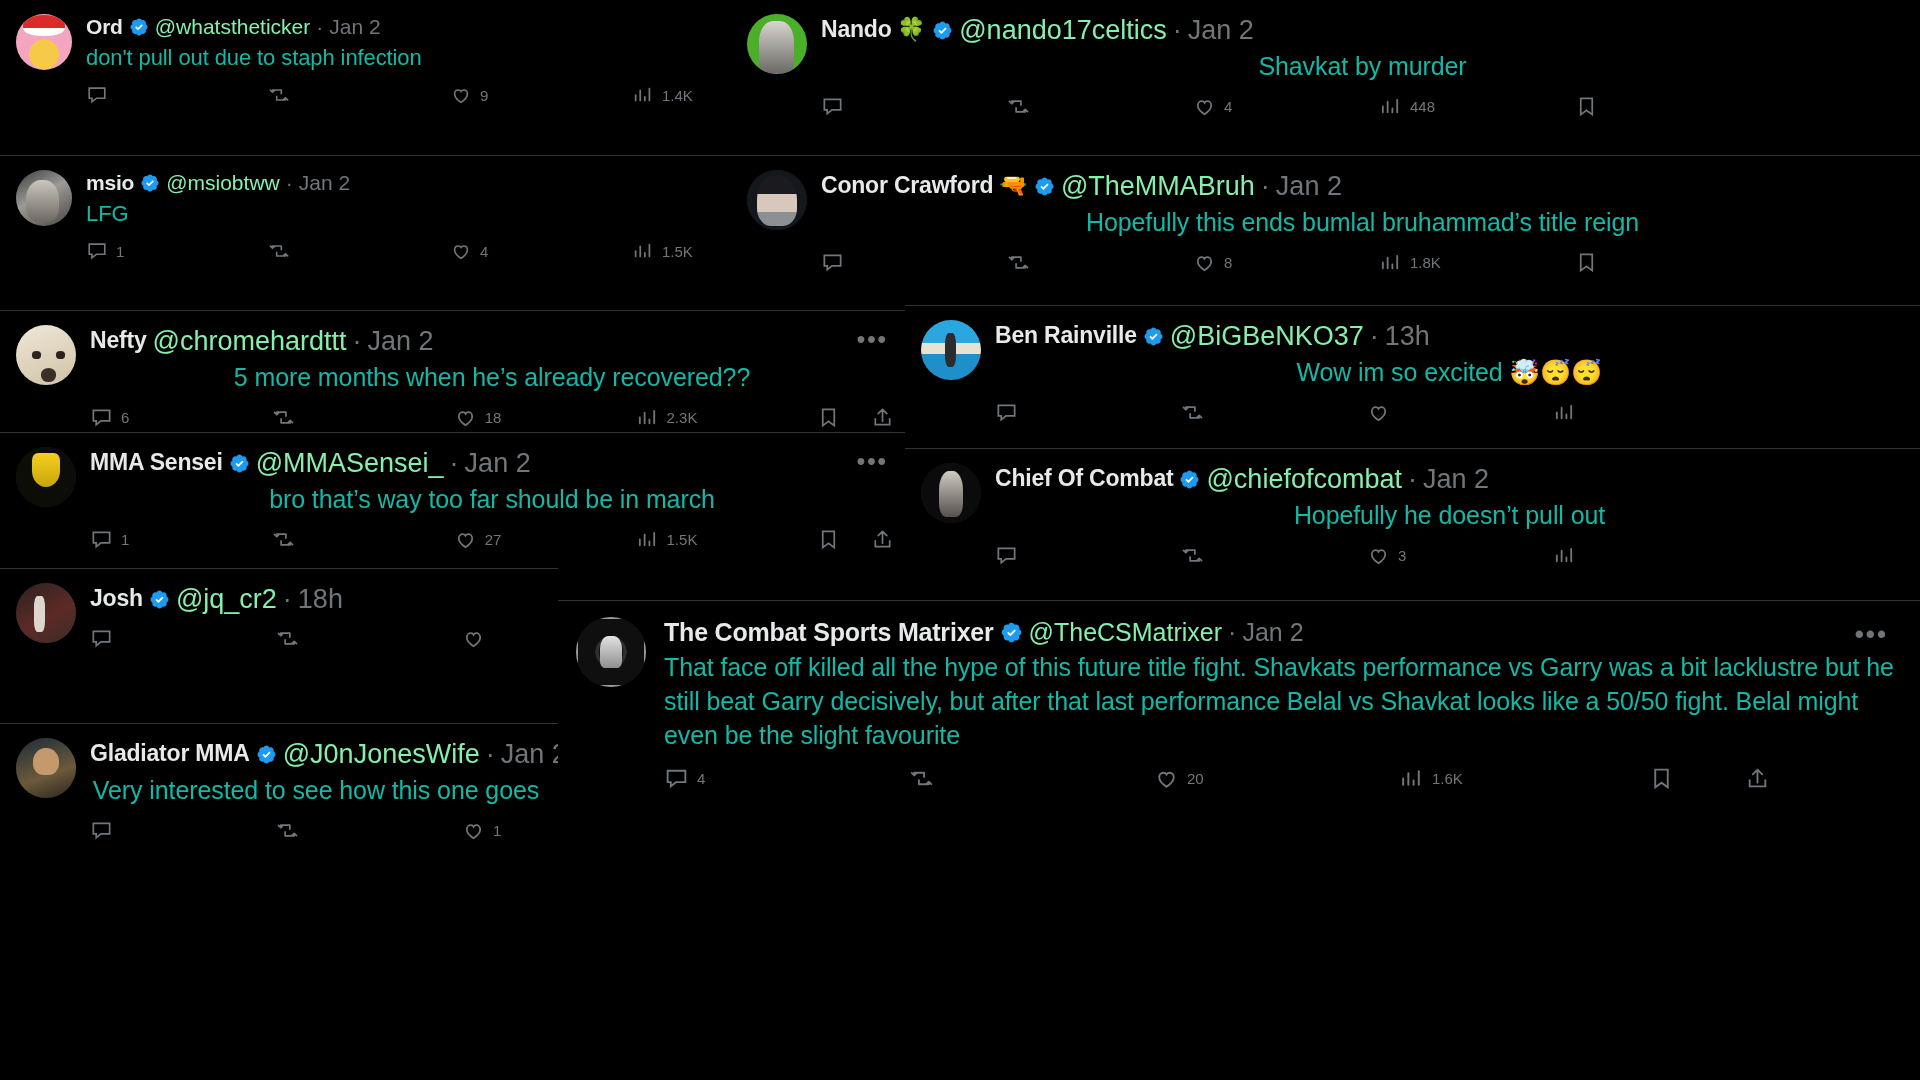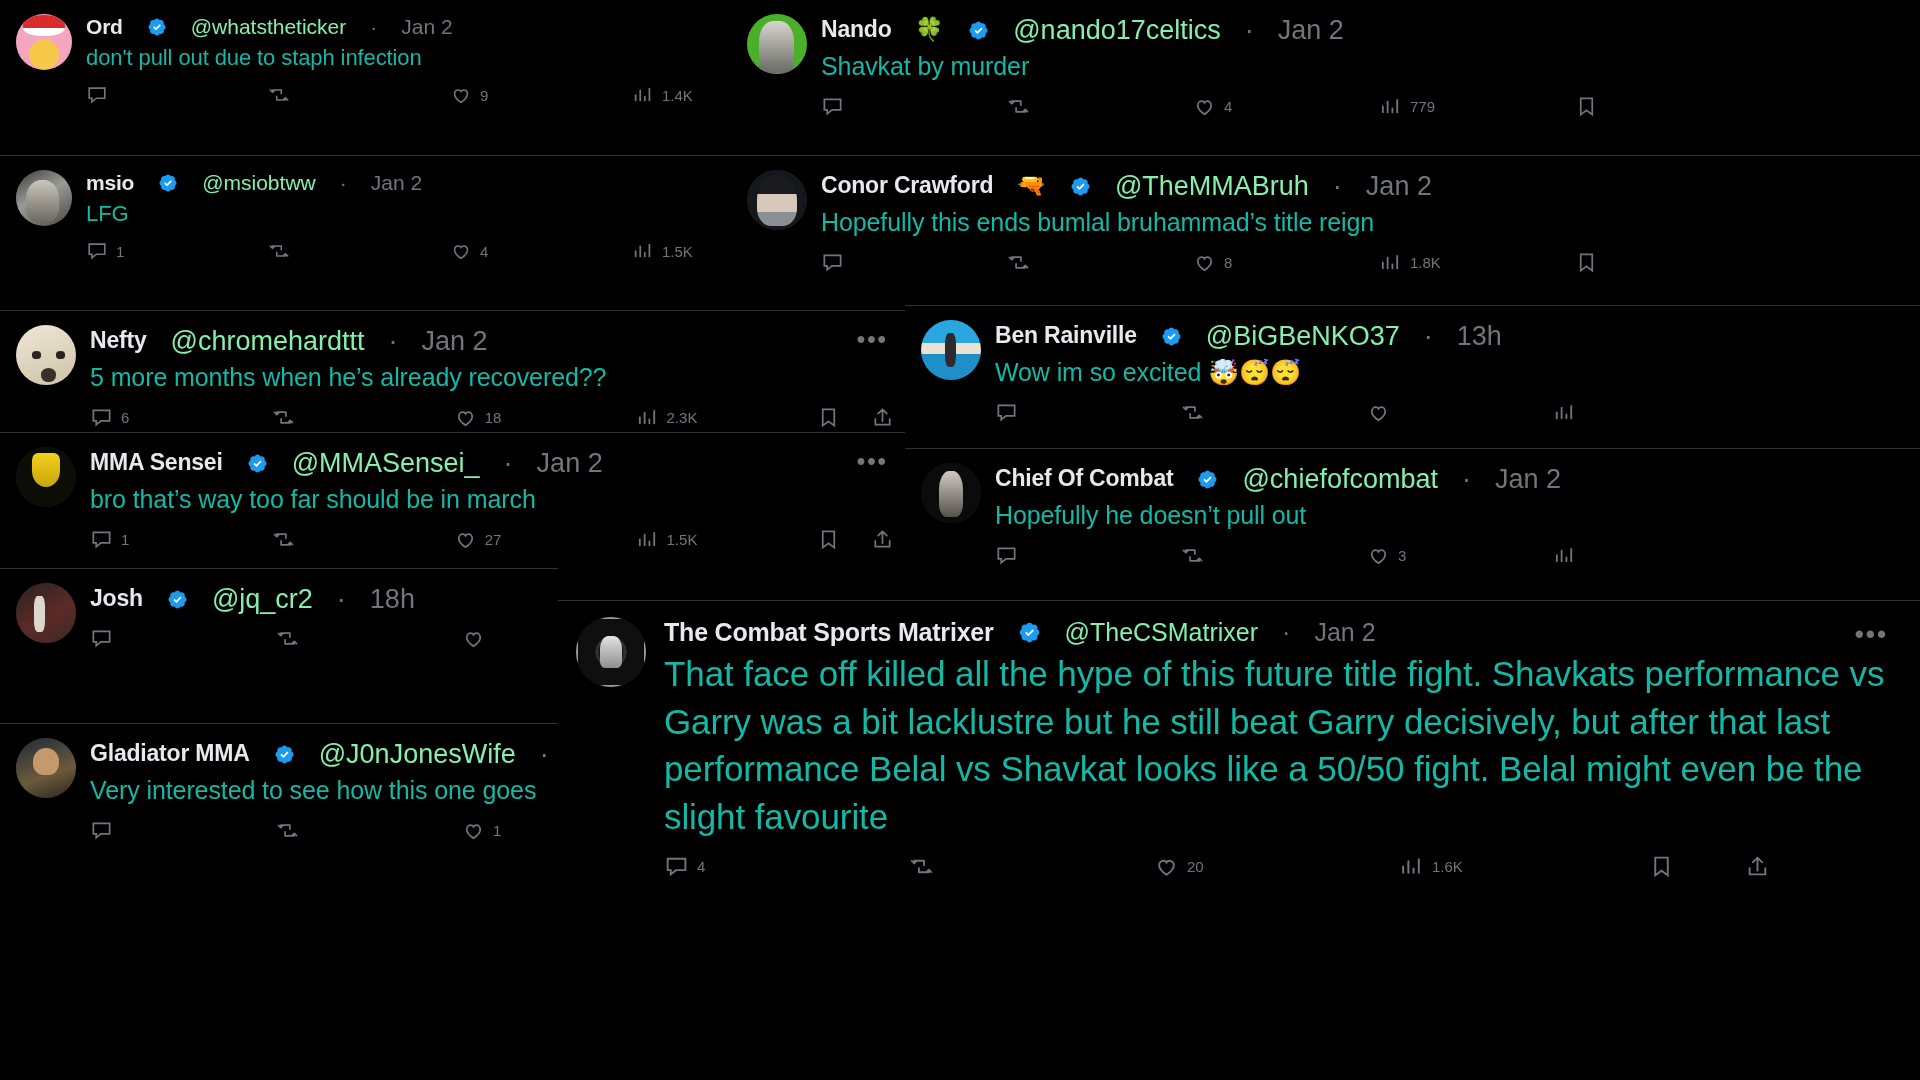--- a/index.html
+++ b/index.html
@@ -24,21 +24,21 @@
   .avatar {
     flex:0 0 auto; border-radius:50%;
     overflow:hidden; position:relative;
     background:#16181c;
   }
   .avatar .av-art { position:absolute; inset:0; }
 
   .body { flex:1 1 auto; min-width:0; padding-left:14px; position:relative; }
 
   .namerow {
-    display:flex; align-items:center; gap:24px;
+    display:flex; align-items:center; gap:6px;
     white-space:nowrap; line-height:1.2;
   }
   .dispname { font-weight:700; color:#e7e9ea; letter-spacing:-0.2px; }
   .emoji { font-family:"DejaVu Sans", sans-serif; }
   .handle { color:#86efac; font-weight:400; }
   .sep { color:#71767b; }
   .time { color:#71767b; }
 
   .verified { flex:0 0 auto; display:inline-block; }
   .verified svg { display:block; }
@@ -80,28 +80,28 @@
 
   
   .sz-sm .avatar { width:56px; height:56px; }
   .sz-sm .dispname { font-size:21px; }
   .sz-sm .handle, .sz-sm .sep, .sz-sm .time { font-size:21px; }
   .sz-sm .tweettext { font-size:22px; }
 
   .sz-md .avatar { width:60px; height:60px; }
   .sz-md .dispname { font-size:23px; }
   .sz-md .handle, .sz-md .sep, .sz-md .time { font-size:27px; }
-  .sz-md .tweettext { font-size:25px; }
+  .sz-md .tweettext { font-size:25px;text-align:center; }
   .sz-md .emoji { font-size:23px; }
   .sz-md .dots { font-size:24px; }
 
   .sz-lg .avatar { width:70px; height:70px; }
   .sz-lg .dispname { font-size:25px; }
   .sz-lg .handle, .sz-lg .sep, .sz-lg .time { font-size:25px; }
-  .sz-lg .tweettext { font-size:35px; }
+  .sz-lg .tweettext { font-size:25px; }
   .sz-lg .dots { font-size:26px; }
 
   
   .av-ord   { background:radial-gradient(circle at 50% 72%, #f7c948 0 30%, transparent 31%), #f4a6c0; }
   .av-ord:after{ content:""; position:absolute; left:12%; top:2%; width:76%; height:38%;
                  background:linear-gradient(#d92b2b 0 62%, #fff 62% 100%); border-radius:50% 50% 40% 40%; }
   .av-msio  { background:linear-gradient(150deg,#3a3a3a,#9a9a96 45%,#4a4440); }
   .av-msio:after{ content:""; position:absolute; left:18%; top:18%; width:58%; height:74%;
                  background:linear-gradient(#c9c6bd,#6e6a63); border-radius:46% 46% 36% 36%; }
   .av-nefty { background:linear-gradient(160deg,#efe7d7,#cfc2a6); }
@@ -475,21 +475,21 @@
           <div class="act" style="width:186px">
             <svg width="23" height="23" viewBox="0 0 24 24">
                 <path fill="none" stroke="#71767b" stroke-width="1.8" d="M12 20s-7-4.6-7-9.1C5 8.2 6.9 6.5 9.1 6.5c1.4 0 2.4.7 2.9 1.6.5-.9 1.5-1.6 2.9-1.6 2.2 0 4.1 1.7 4.1 4.4C19 15.4 12 20 12 20z"></path>
               </svg>
             <span class="cnt">4</span>
           </div>
           <div class="act" style="width:196px">
             <svg width="23" height="23" viewBox="0 0 24 24">
                 <path fill="none" stroke="#71767b" stroke-width="1.9" stroke-linecap="round" d="M4 18V12M9 18V7M14 18v-4M19 18V5"></path>
               </svg>
-            <span class="cnt">779</span>
+            <span class="cnt">448</span>
           </div>
           <div class="act">
             <svg width="23" height="23" viewBox="0 0 24 24">
                 <path fill="none" stroke="#71767b" stroke-width="1.8" d="M6 3.5h12v17l-6-4.5-6 4.5z"></path>
               </svg>
           </div>
         </div>
       </div>
     </div>
   </div>

